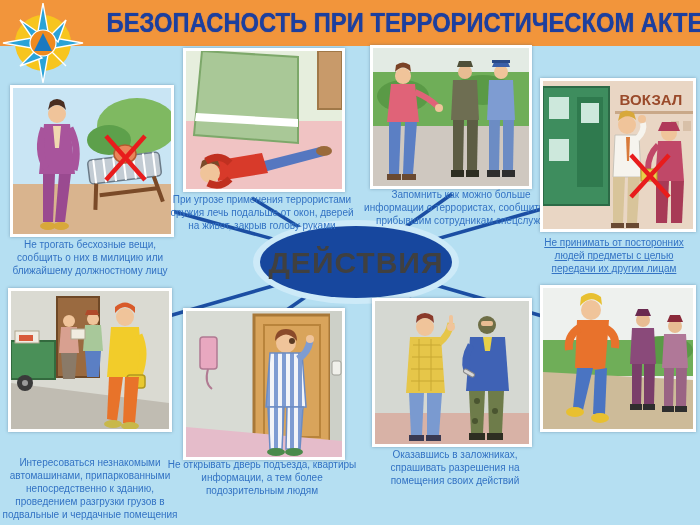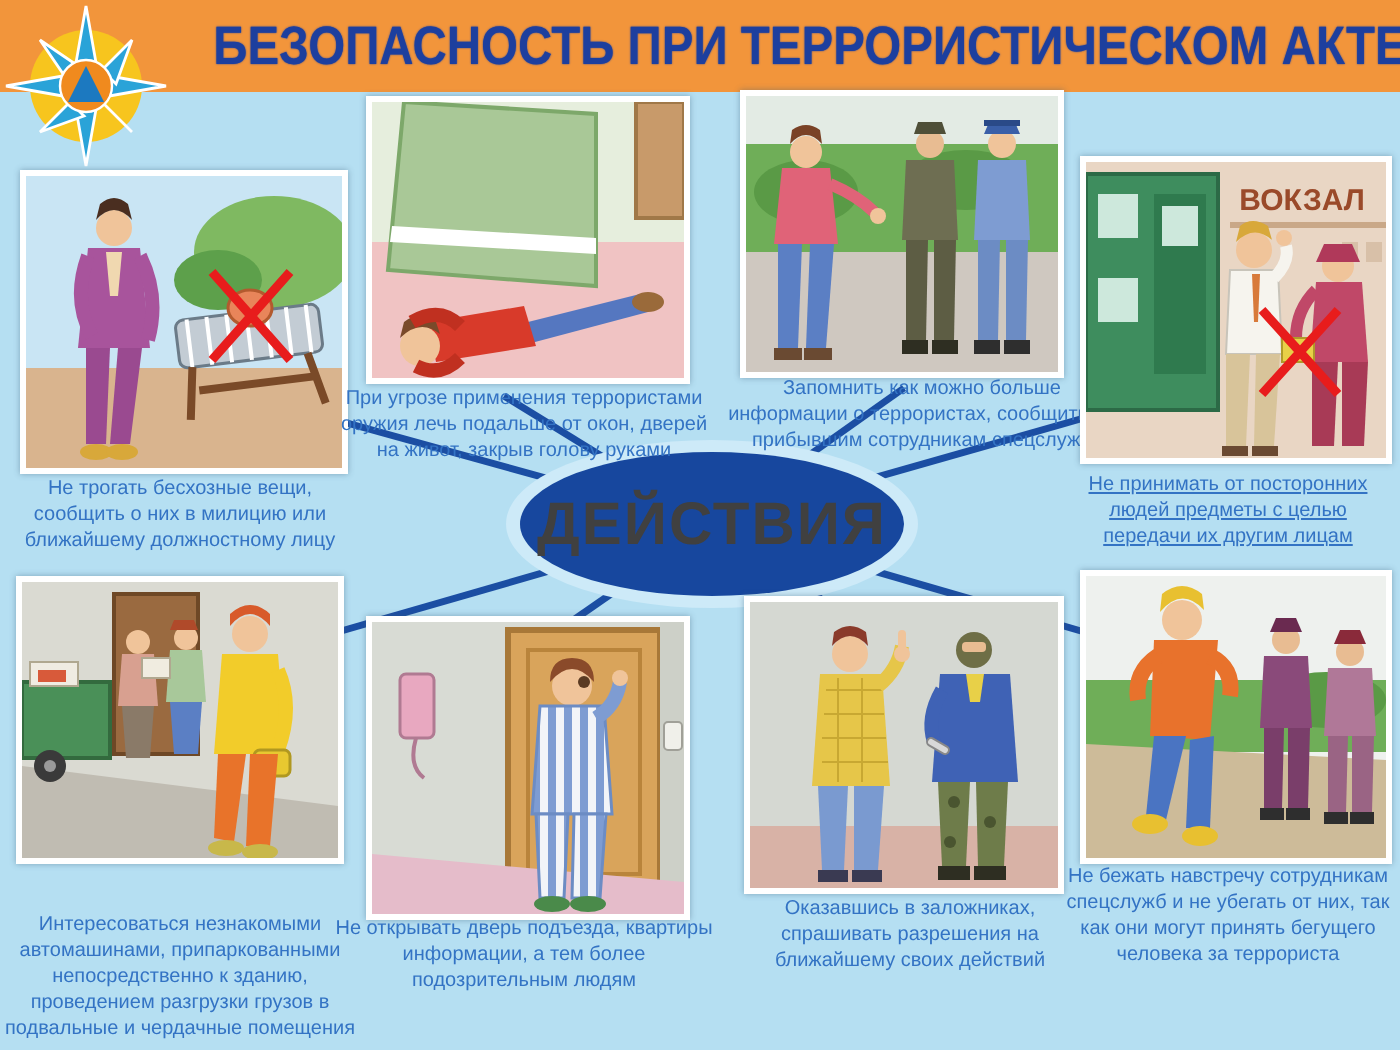--- a/index.html
+++ b/index.html
@@ -285,21 +285,21 @@
       <rect x="88" y="70" width="12" height="4" rx="2" transform="rotate(30 94 72)" fill="#d8d8d8" stroke="#888" stroke-width="1"></rect>
       <polygon points="94,90 110,90 108,132 96,132" fill="#6e7c4a"></polygon>
       <polygon points="113,90 129,90 127,132 114,132" fill="#6e7c4a"></polygon>
       <circle cx="102" cy="100" r="3" fill="#4a5530"></circle>
       <circle cx="120" cy="110" r="3" fill="#4a5530"></circle>
       <circle cx="100" cy="120" r="3" fill="#4a5530"></circle>
       <rect x="94" y="132" width="16" height="7" fill="#2e2e22"></rect>
       <rect x="112" y="132" width="16" height="7" fill="#2e2e22"></rect>
     </svg>
   </div>
-  <p class="caption" style="left:365px;top:448px;width:180px;">Оказавшись в заложниках, спрашивать разрешения на ближайшему своих действий</p>
+  <p class="caption" style="left:365px;top:448px;width:180px;">Оказавшись в заложниках, спрашивать разрешения на помещения своих действий</p>
 
   <div class="panel-img" style="left:540px;top:285px;">
     <svg width="150" height="141" viewBox="0 0 150 141">
       <rect width="150" height="141" fill="#eef1ee"></rect>
       <rect y="52" width="150" height="36" fill="#6fae58"></rect>
       <ellipse cx="120" cy="62" rx="30" ry="14" fill="#5a9a46"></ellipse>
       <polygon points="0,84 150,92 150,141 0,141" fill="#cdbb99"></polygon>
 
       <circle cx="100" cy="32" r="7" fill="#e8bc92"></circle>
       <path d="M92 28 h16 l-3 -7 h-10 z" fill="#6a2a50"></path>
@@ -320,15 +320,14 @@
       <path d="M37 18 q11 -13 22 -1 l-1 -8 q-10 -8 -20 0 z" fill="#e8c030"></path>
       <polygon points="34,32 66,32 62,82 32,80" fill="#e8722c"></polygon>
       <path d="M36 40 q-12 8 -10 22" stroke="#e8722c" stroke-width="8" fill="none"></path>
       <path d="M62 40 q12 6 10 20" stroke="#e8722c" stroke-width="8" fill="none"></path>
       <polygon points="34,80 50,80 40,122 30,120" fill="#4a74c2"></polygon>
       <polygon points="52,82 64,80 62,126 50,126" fill="#4a74c2"></polygon>
       <ellipse cx="32" cy="124" rx="9" ry="5" fill="#e8c030"></ellipse>
       <ellipse cx="57" cy="130" rx="9" ry="5" fill="#e8c030"></ellipse>
     </svg>
   </div>
-  <p class="caption" style="left:528px;top:432px;width:172px;">Не бежать навстречу сотрудникам спецслужб и не убегать от них, так как они могут принять бегущего человека за террориста</p>
 
 </div>
 
 </body></html>

